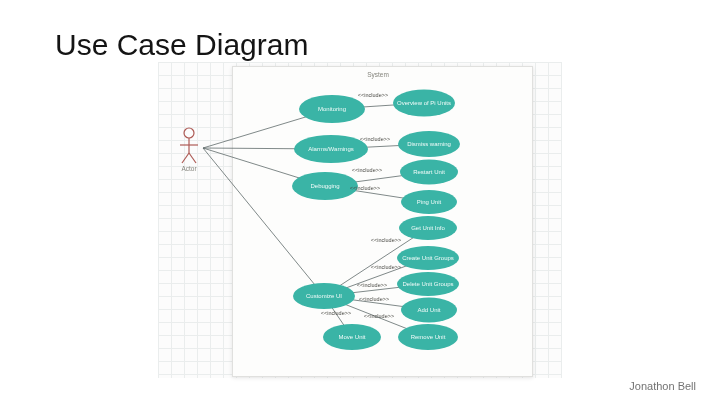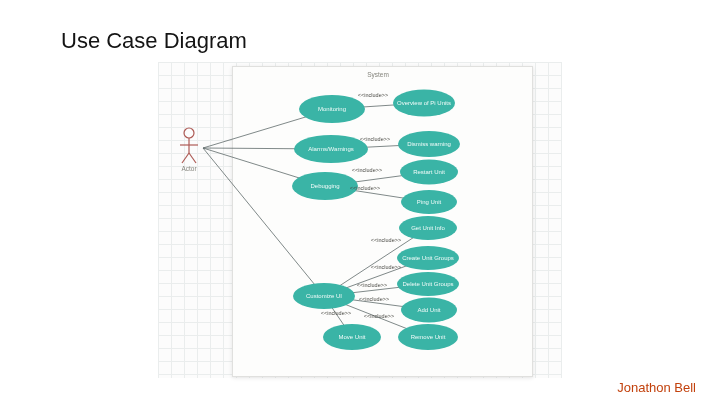--- a/index.html
+++ b/index.html
@@ -1,41 +1,41 @@
 <!DOCTYPE html>
 <html><head>
 <meta charset="utf-8">
 <style>
   html,body{margin:0;padding:0;}
   body{
     width:720px;height:405px;position:relative;overflow:hidden;
     background:#ffffff;font-family:"Liberation Sans", sans-serif;
   }
   .slide-title{
-    position:absolute;left:61px;top:28px;margin:0;
-    font-size:22px;font-weight:400;color:#141414;letter-spacing:0px;
+    position:absolute;left:55px;top:28px;margin:0;
+    font-size:30px;font-weight:400;color:#141414;letter-spacing:0px;
   }
   .grid-area{
     position:absolute;left:158px;top:62px;width:404px;height:316px;
     background-color:#fcfcfc;
     background-image:
       repeating-linear-gradient(to bottom,#eaeded 0px,#eaeded 1px,transparent 1px,transparent 13px),
       repeating-linear-gradient(to right,#eaeded 0px,#eaeded 1px,transparent 1px,transparent 13px);
   }
   .diagram-canvas{
     position:absolute;left:232px;top:66px;width:301px;height:311px;
     background:#fdfdfc;border:1px solid #e0e0de;box-sizing:border-box;
     box-shadow:0 1px 4px rgba(0,0,0,0.10);
   }
   .diagram-svg{
     position:absolute;left:0;top:0;width:720px;height:405px;
   }
   .author{
     position:absolute;right:24px;top:380px;
-    font-size:13px;color:#c2410c;
+    font-size:11px;color:#737373;
   }
 </style>
 </head>
 <body>
 
 <h1 class="slide-title">Use Case Diagram</h1>
 
 <div class="grid-area"></div>
 <div class="diagram-canvas"></div>
 

